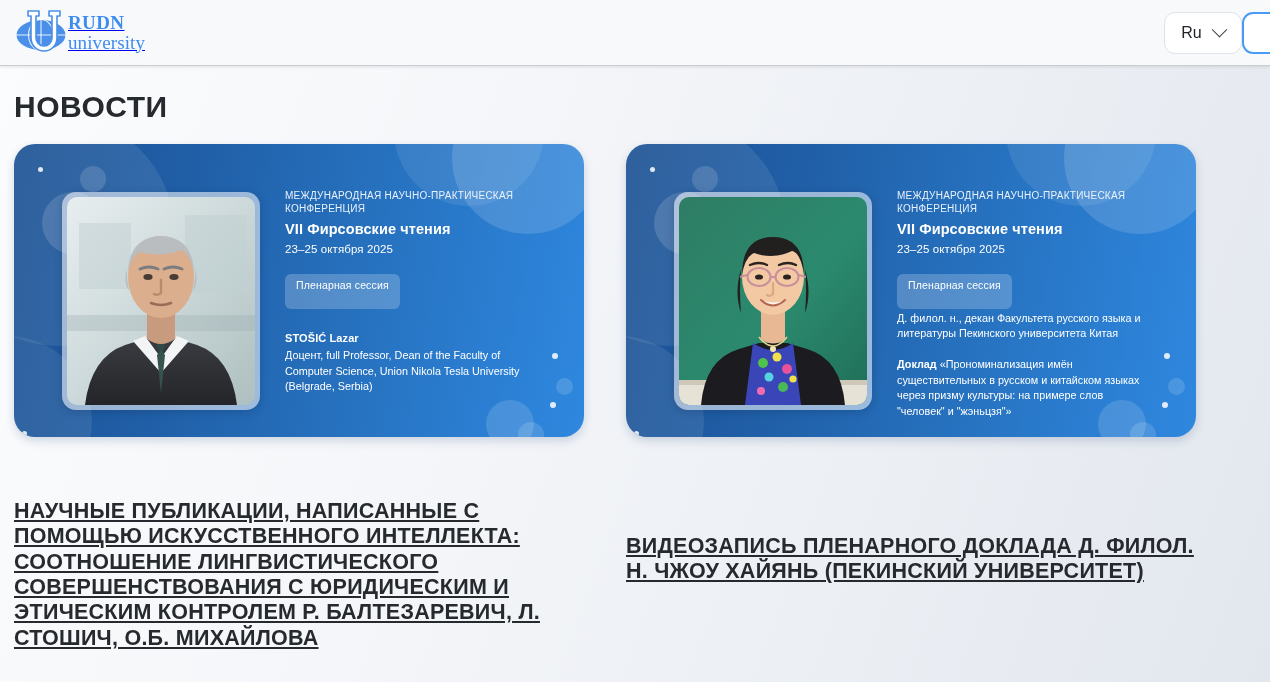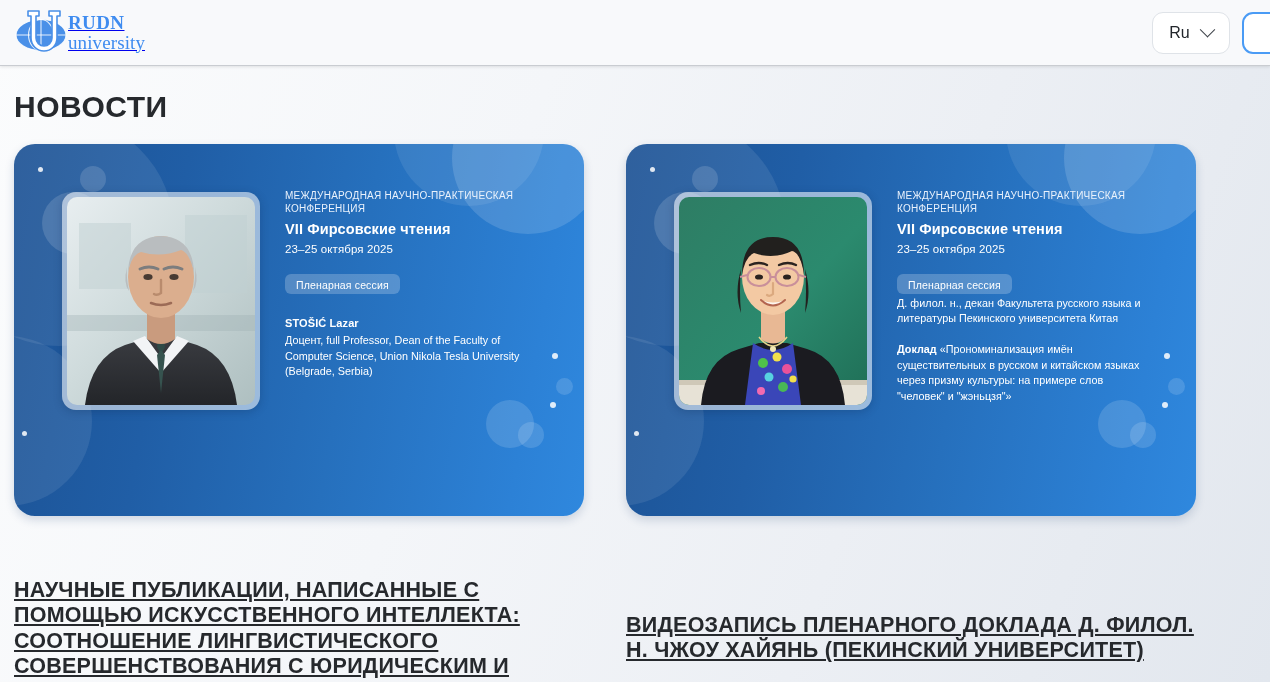--- a/index.html
+++ b/index.html
@@ -46,21 +46,20 @@
     font-family: "Liberation Serif", "DejaVu Serif", serif;
     color: #3f8cf0;
   }
   .brand-text .bt-1 { font-size: 19px; font-weight: 700; letter-spacing: .4px; }
   .brand-text .bt-2 { font-size: 19px; font-weight: 400; letter-spacing: .1px; }
 
   .header-right {
     margin-left: auto;
     display: flex;
     align-items: center;
-    gap: 12px;
     padding-right: 0;
   }
 
   .lang-select {
     display: flex;
     align-items: center;
     justify-content: center;
     gap: 12px;
     width: 78px;
     height: 42px;
@@ -108,21 +107,21 @@
     display: flex;
     gap: 42px;
     padding: 0 14px;
   }
 
   .news-item { width: 570px; }
 
   
   .promo-card {
     position: relative;
-    height: 372px;
+    height: 293px;
     border-radius: 21px;
     overflow: hidden;
     background: linear-gradient(100deg, #1c5294 0%, #205ea6 28%, #2670bd 58%, #2c81d6 88%, #2f88de 100%);
     box-shadow: 0 4px 10px rgba(30,60,110,.18);
     cursor: pointer;
   }
 
   
   .bub {
     position: absolute;
@@ -182,21 +181,21 @@
   }
   .conf-dates {
     margin-top: 2px;
     font-size: 11.5px;
     letter-spacing: .1px;
   }
 
   .session-badge {
     display: inline-block;
     margin-top: 16px;
-    padding: 4px 11px 1px;
+    padding: 4px 11px 16px;
     border-radius: 6px;
     background: rgba(255,255,255,.22);
     font-size: 10.5px;
     letter-spacing: .15px;
     color: #ffffff;
   }
 
   .speaker-name {
     margin-top: 22px;
     font-size: 11px;

